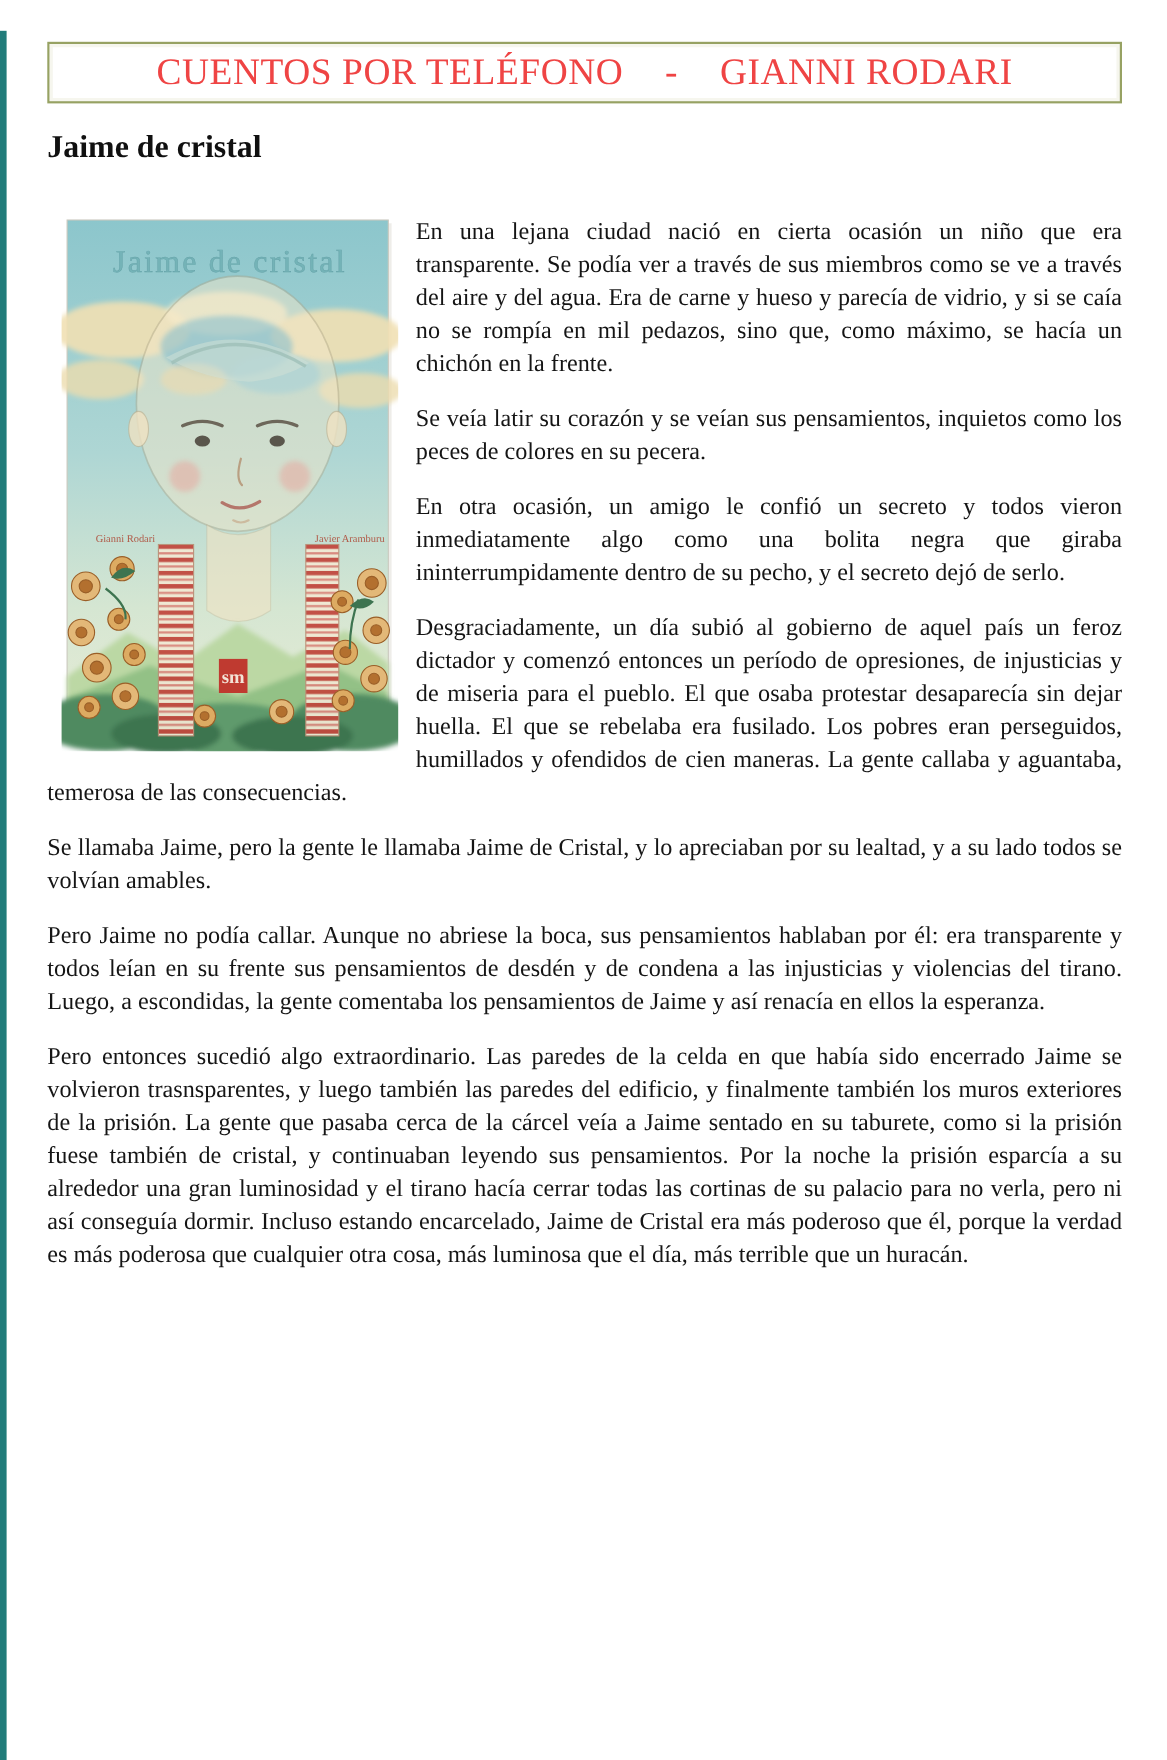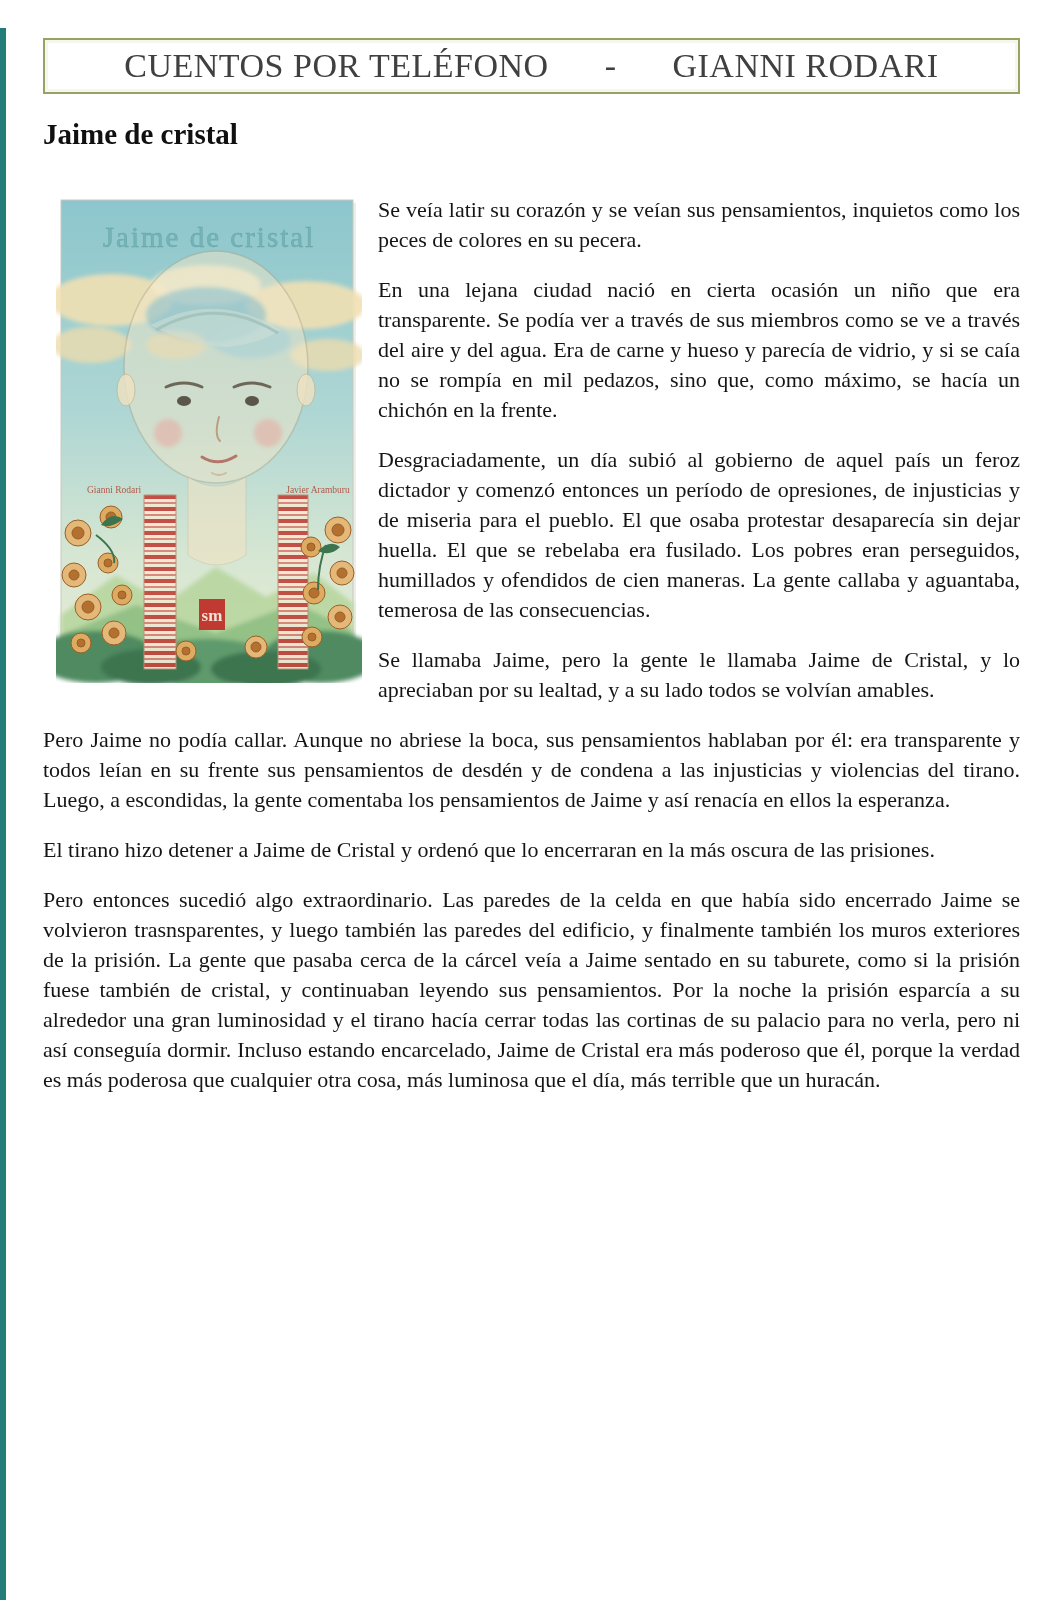--- a/index.html
+++ b/index.html
@@ -19,23 +19,23 @@
     position: absolute; left: 0; top: 0;
     width: 1061px;
     padding: 38px 41px 0 43px;
     box-sizing: border-box;
   }
   .header-box {
     border: 2px solid #97a263;
     box-shadow: inset 0 0 0 3px #f6f6ee;
     height: 52px;
     display: flex; align-items: center; justify-content: center;
-    gap: 56px;
+    gap: 38px;
     font-size: 34px;
-    color: #404040;
+    color: #ef4444;
     letter-spacing: 0.5px;
     white-space: nowrap;
     font-stretch: condensed;
   }
   .story-title {
     font-size: 29px; font-weight: bold; color: #101010;
     margin: 23px 0 44px 0;
     line-height: 34px;
   }
   figure.cover {
@@ -195,22 +195,22 @@
         <text x="58" y="298" text-anchor="middle" font-family="Liberation Serif, serif" font-size="9.5" fill="#b05a48">Gianni Rodari</text>
         <text x="262" y="298" text-anchor="middle" font-family="Liberation Serif, serif" font-size="9.5" fill="#b05a48">Javier Aramburu</text>
 
         <g>
           <rect x="143" y="404" width="26" height="31" fill="#bf3a30"></rect>
           <text x="156" y="426" text-anchor="middle" font-family="Liberation Serif, serif" font-weight="bold" font-size="17" fill="#f3e2d6">sm</text>
         </g>
       </svg>
     </figure>
 
+    <p>En una lejana ciudad nació en cierta ocasión un niño que era transparente. Se podía ver a través de sus miembros como se ve a través del aire y del agua. Era de carne y hueso y parecía de vidrio, y si se caía no se rompía en mil pedazos, sino que, como máximo, se hacía un chichón en la frente.</p>
     <p>Se veía latir su corazón y se veían sus pensamientos, inquietos como los peces de colores en su pecera.</p>
-    <p>En una lejana ciudad nació en cierta ocasión un niño que era transparente. Se podía ver a través de sus miembros como se ve a través del aire y del agua. Era de carne y hueso y parecía de vidrio, y si se caía no se rompía en mil pedazos, sino que, como máximo, se hacía un chichón en la frente.</p>
+    <p>En otra ocasión, un amigo le confió un secreto y todos vieron inmediatamente algo como una bolita negra que giraba ininterrumpidamente dentro de su pecho, y el secreto dejó de serlo.</p>
     <p>Desgraciadamente, un día subió al gobierno de aquel país un feroz dictador y comenzó entonces un período de opresiones, de injusticias y de miseria para el pueblo. El que osaba protestar desaparecía sin dejar huella. El que se rebelaba era fusilado. Los pobres eran perseguidos, humillados y ofendidos de cien maneras. La gente callaba y aguantaba, temerosa de las consecuencias.</p>
     <p>Se llamaba Jaime, pero la gente le llamaba Jaime de Cristal, y lo apreciaban por su lealtad, y a su lado todos se volvían amables.</p>
     <p>Pero Jaime no podía callar. Aunque no abriese la boca, sus pensamientos hablaban por él: era transparente y todos leían en su frente sus pensamientos de desdén y de condena a las injusticias y violencias del tirano. Luego, a escondidas, la gente comentaba los pensamientos de Jaime y así renacía en ellos la esperanza.</p>
-    <p>El tirano hizo detener a Jaime de Cristal y ordenó que lo encerraran en la más oscura de las prisiones.</p>
     <p>Pero entonces sucedió algo extraordinario. Las paredes de la celda en que había sido encerrado Jaime se volvieron trasnsparentes, y luego también las paredes del edificio, y finalmente también los muros exteriores de la prisión. La gente que pasaba cerca de la cárcel veía a Jaime sentado en su taburete, como si la prisión fuese también de cristal, y continuaban leyendo sus pensamientos. Por la noche la prisión esparcía a su alrededor una gran luminosidad y el tirano hacía cerrar todas las cortinas de su palacio para no verla, pero ni así conseguía dormir. Incluso estando encarcelado, Jaime de Cristal era más poderoso que él, porque la verdad es más poderosa que cualquier otra cosa, más luminosa que el día, más terrible que un huracán.</p>
 
   </div>
 </div>
 
 </body></html>

